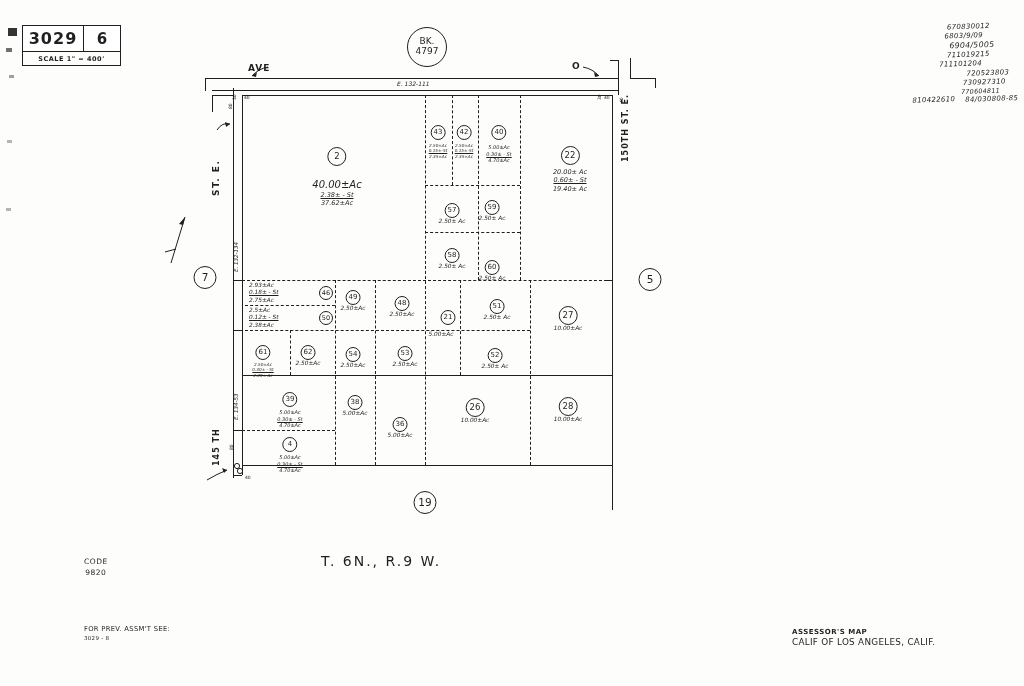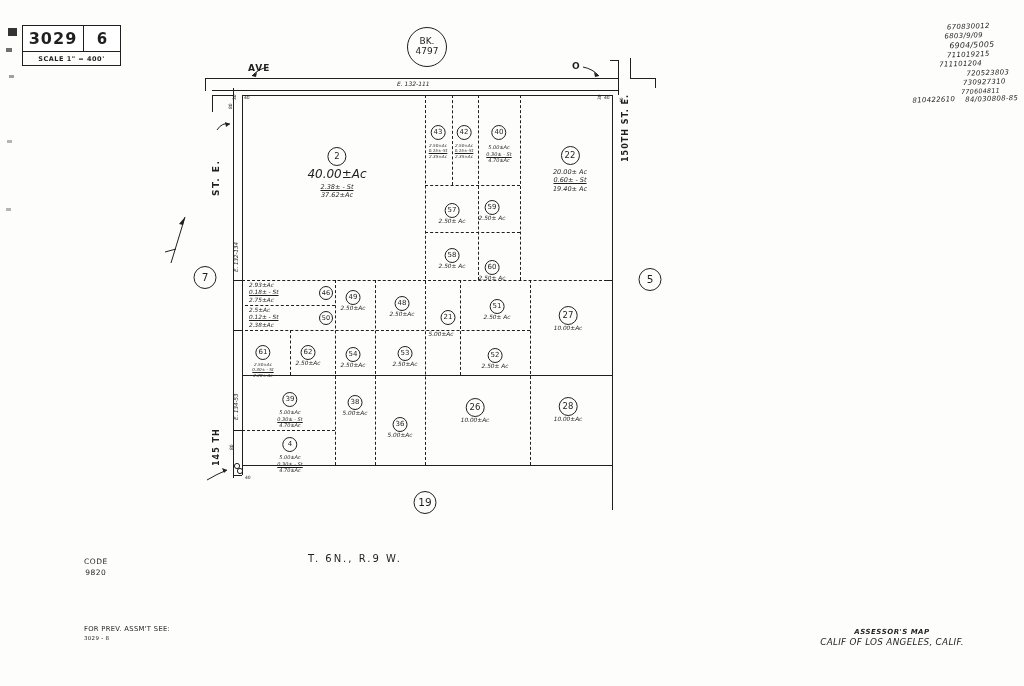--- a/index.html
+++ b/index.html
@@ -36,24 +36,24 @@
   .tb-page{flex:1;display:flex;align-items:center;justify-content:center;font-size:15px;font-weight:bold;}
   .tb-scale{border:1px solid #1f1f1f;border-top:none;height:13px;display:flex;align-items:center;
             justify-content:center;font-size:6.5px;letter-spacing:.5px;font-weight:bold;}
   
   .docs{position:absolute;left:845px;top:24px;width:172px;font-size:7px;font-style:italic;
         text-align:right;transform:rotate(-2deg);line-height:1.3;letter-spacing:.3px;}
   .docs .row{white-space:nowrap;}
   .docs .last{display:flex;justify-content:flex-end;gap:10px;}
   
   .code{position:absolute;left:84px;top:556px;font-size:7.5px;line-height:1.5;letter-spacing:.5px;text-align:center;}
-  .town{position:absolute;left:308px;top:553px;font-size:10px;letter-spacing:2px;}
+  .town{position:absolute;left:321px;top:553px;font-size:14px;letter-spacing:2px;}
   .prev{position:absolute;left:84px;top:625px;font-size:6.8px;line-height:1.4;letter-spacing:.3px;}
   .prev .sub{font-size:5.5px;}
-  .amap{position:absolute;left:792px;top:628px;width:200px;text-align:center;line-height:1.35;font-style:italic;}
+  .amap{position:absolute;left:792px;top:628px;width:200px;text-align:left;line-height:1.35;}
   .amap .l1{font-size:7px;font-weight:bold;letter-spacing:.5px;}
   .amap .l2{font-size:8.8px;letter-spacing:.3px;}
   .mark{position:absolute;background:#111;}
   svg.overlay{position:absolute;left:0;top:0;pointer-events:none;}
 </style>
 </head>
 <body>
 
 <div id="canvas">
 
@@ -152,21 +152,21 @@
   </div>
   <div class="parcel" style="left:650px;top:268px">
     <span class="pnum lg">5</span>
   </div>
   <div class="parcel" style="left:425px;top:491px">
     <span class="pnum lg">19</span>
   </div>
 
   <div class="parcel" style="left:337px;top:144px">
     <span class="pnum md">2</span>
-    <div class="acr" style="font-size:12px;margin-top:1px">40.00±Ac</div>
+    <div class="acr" style="font-size:10px;margin-top:12px">40.00±Ac</div>
     <div class="acr u" style="font-size:6.5px">2.38± - St</div>
     <div class="acr" style="font-size:6.5px">37.62±Ac</div>
   </div>
 
   <div class="parcel tiny" style="left:438px;top:119px">
     <span class="pnum">43</span>
     <div class="acr" style="margin-top:3px">2.50±Ac</div>
     <div class="acr u">0.15±-St</div>
     <div class="acr">2.35±Ac</div>
   </div>

